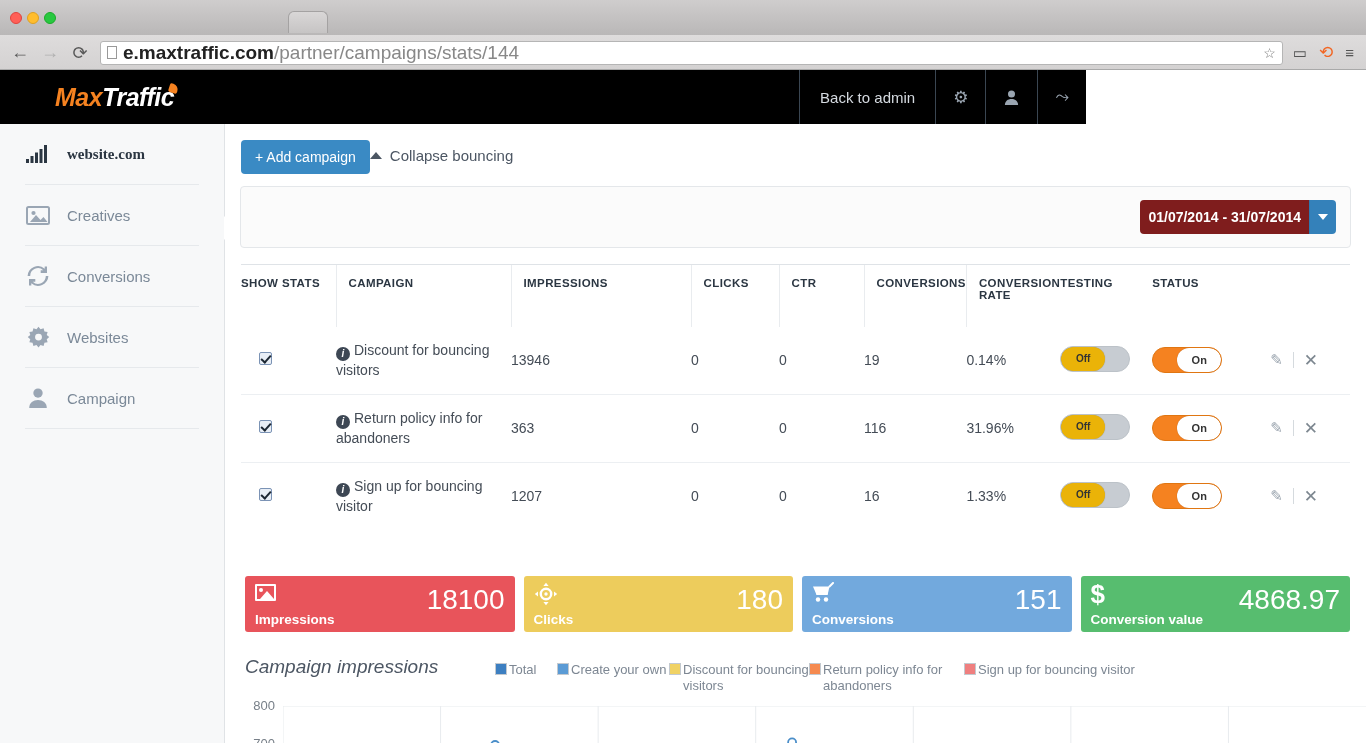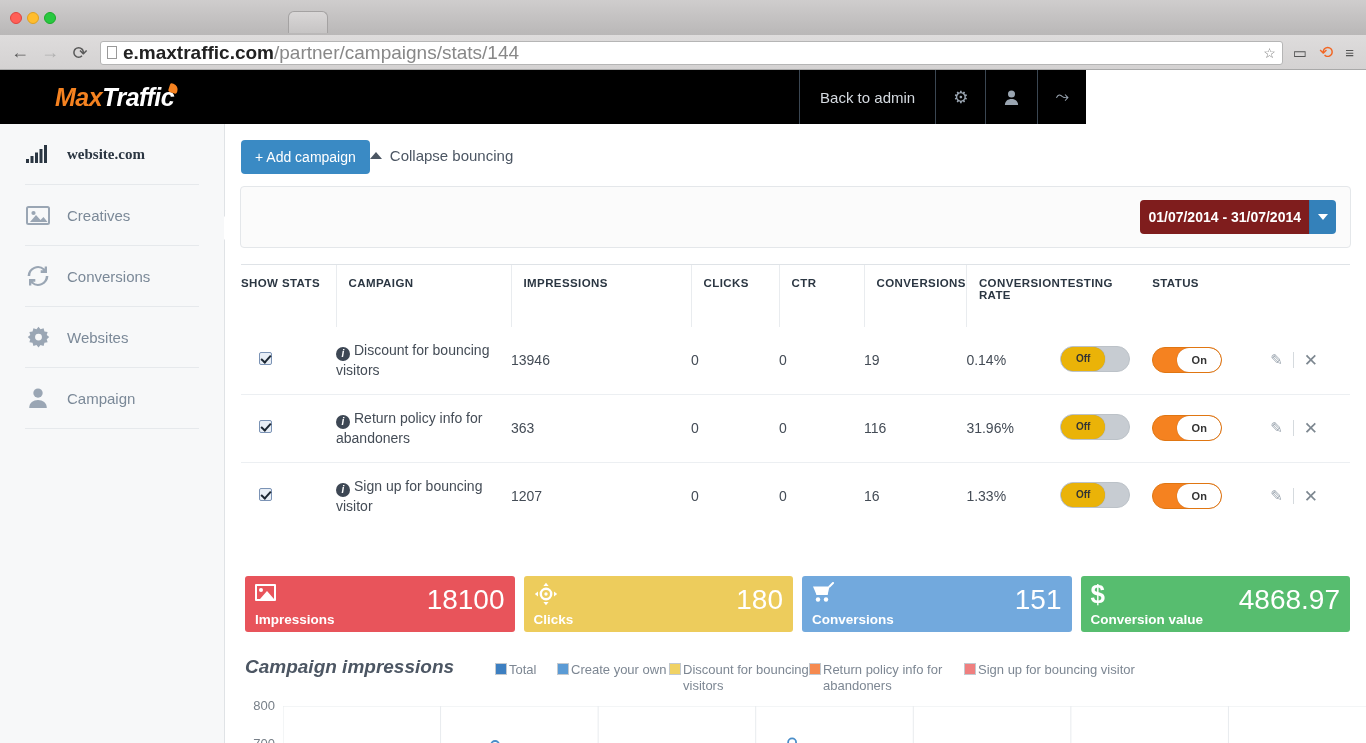--- a/index.html
+++ b/index.html
@@ -249,21 +249,21 @@
   .ico-image::after {
     content:""; position:absolute; right:0px; bottom:0px;
     border-left: 7px solid transparent; border-right: 7px solid transparent;
     border-bottom: 8px solid #fff;
   }
 
   
   .chart-wrap { margin: 22px 16px 0 20px; position: relative; }
   .chart-head { display: flex; align-items: flex-start; }
   .chart-title {
-    font-size: 19px; font-style: italic; color: #4c5663; font-weight: bold;
+    font-size: 19px; font-style: italic; color: #4c5663; font-weight: normal;
     width: 250px; flex: 0 0 auto; padding-top: 2px;
   }
   .legend { display: flex; flex: 1 1 auto; align-items: flex-start; padding-top: 8px; }
   .leg-item { display: flex; align-items: flex-start; gap: 2px; font-size: 13px; color: #7d8793; line-height: 1.25; }
   .leg-swatch { width: 12px; height: 12px; border: 1px solid #c3c9cf; flex: 0 0 auto; margin-top: 1px; }
   .chart-body { position: relative; height: 90px; margin-top: 12px; }
   .y-labels { position: absolute; left: 0; top: 0; width: 30px; }
   .y-lab { position: absolute; right: 0; font-size: 13px; color: #777f88; }
   .plot { position: absolute; left: 38px; right: 0; top: 0; bottom: 0; }
 </style>

